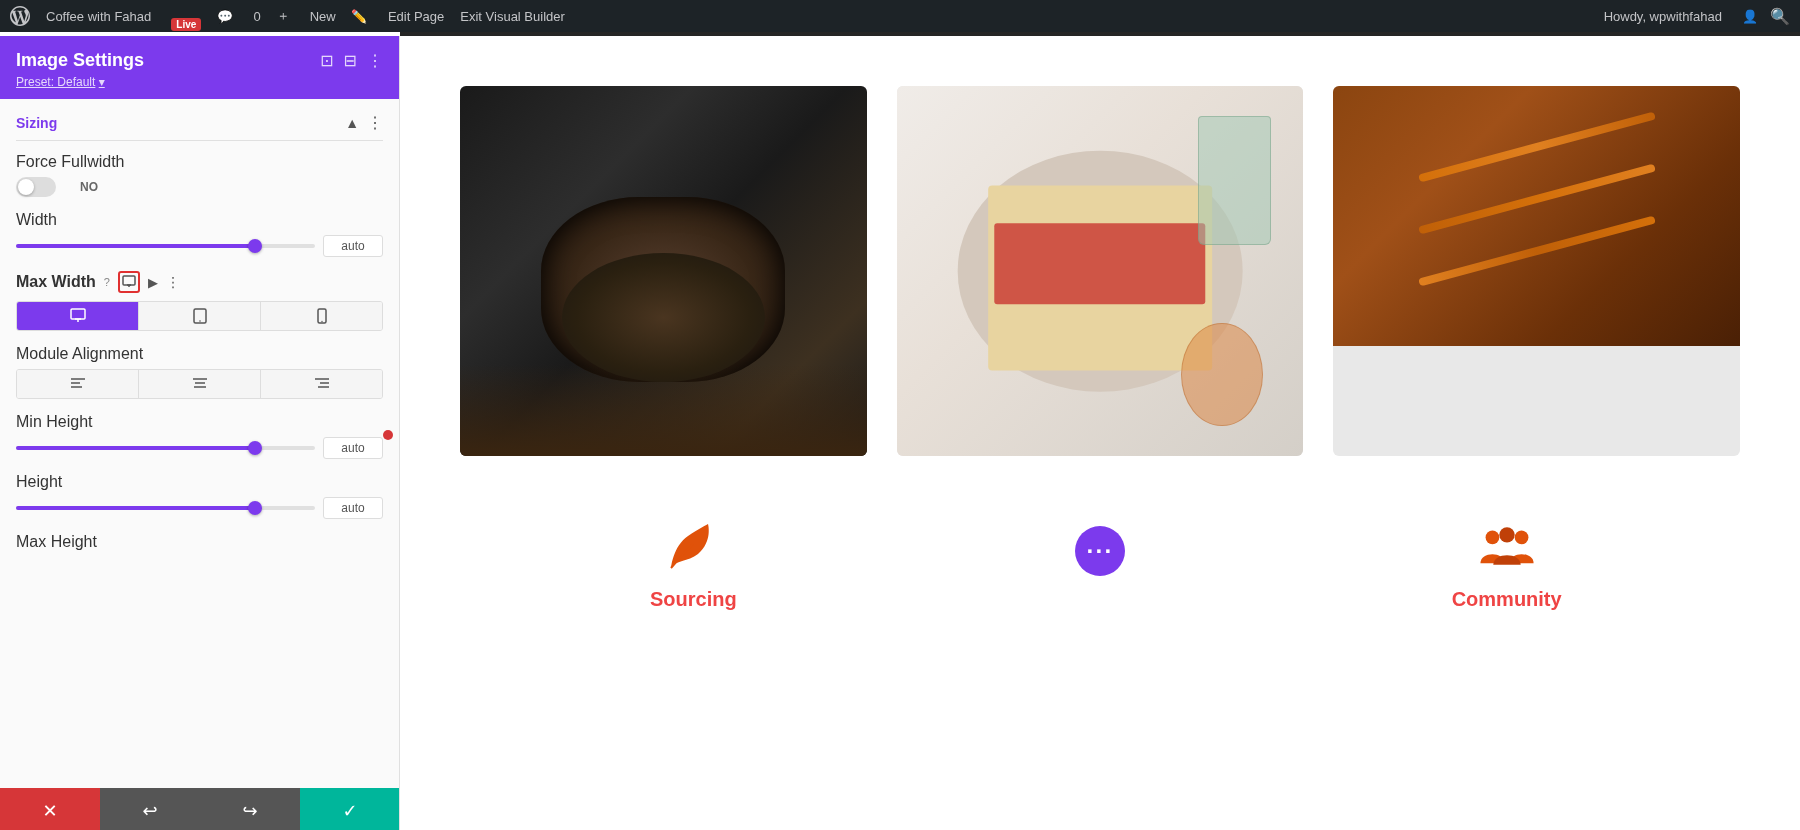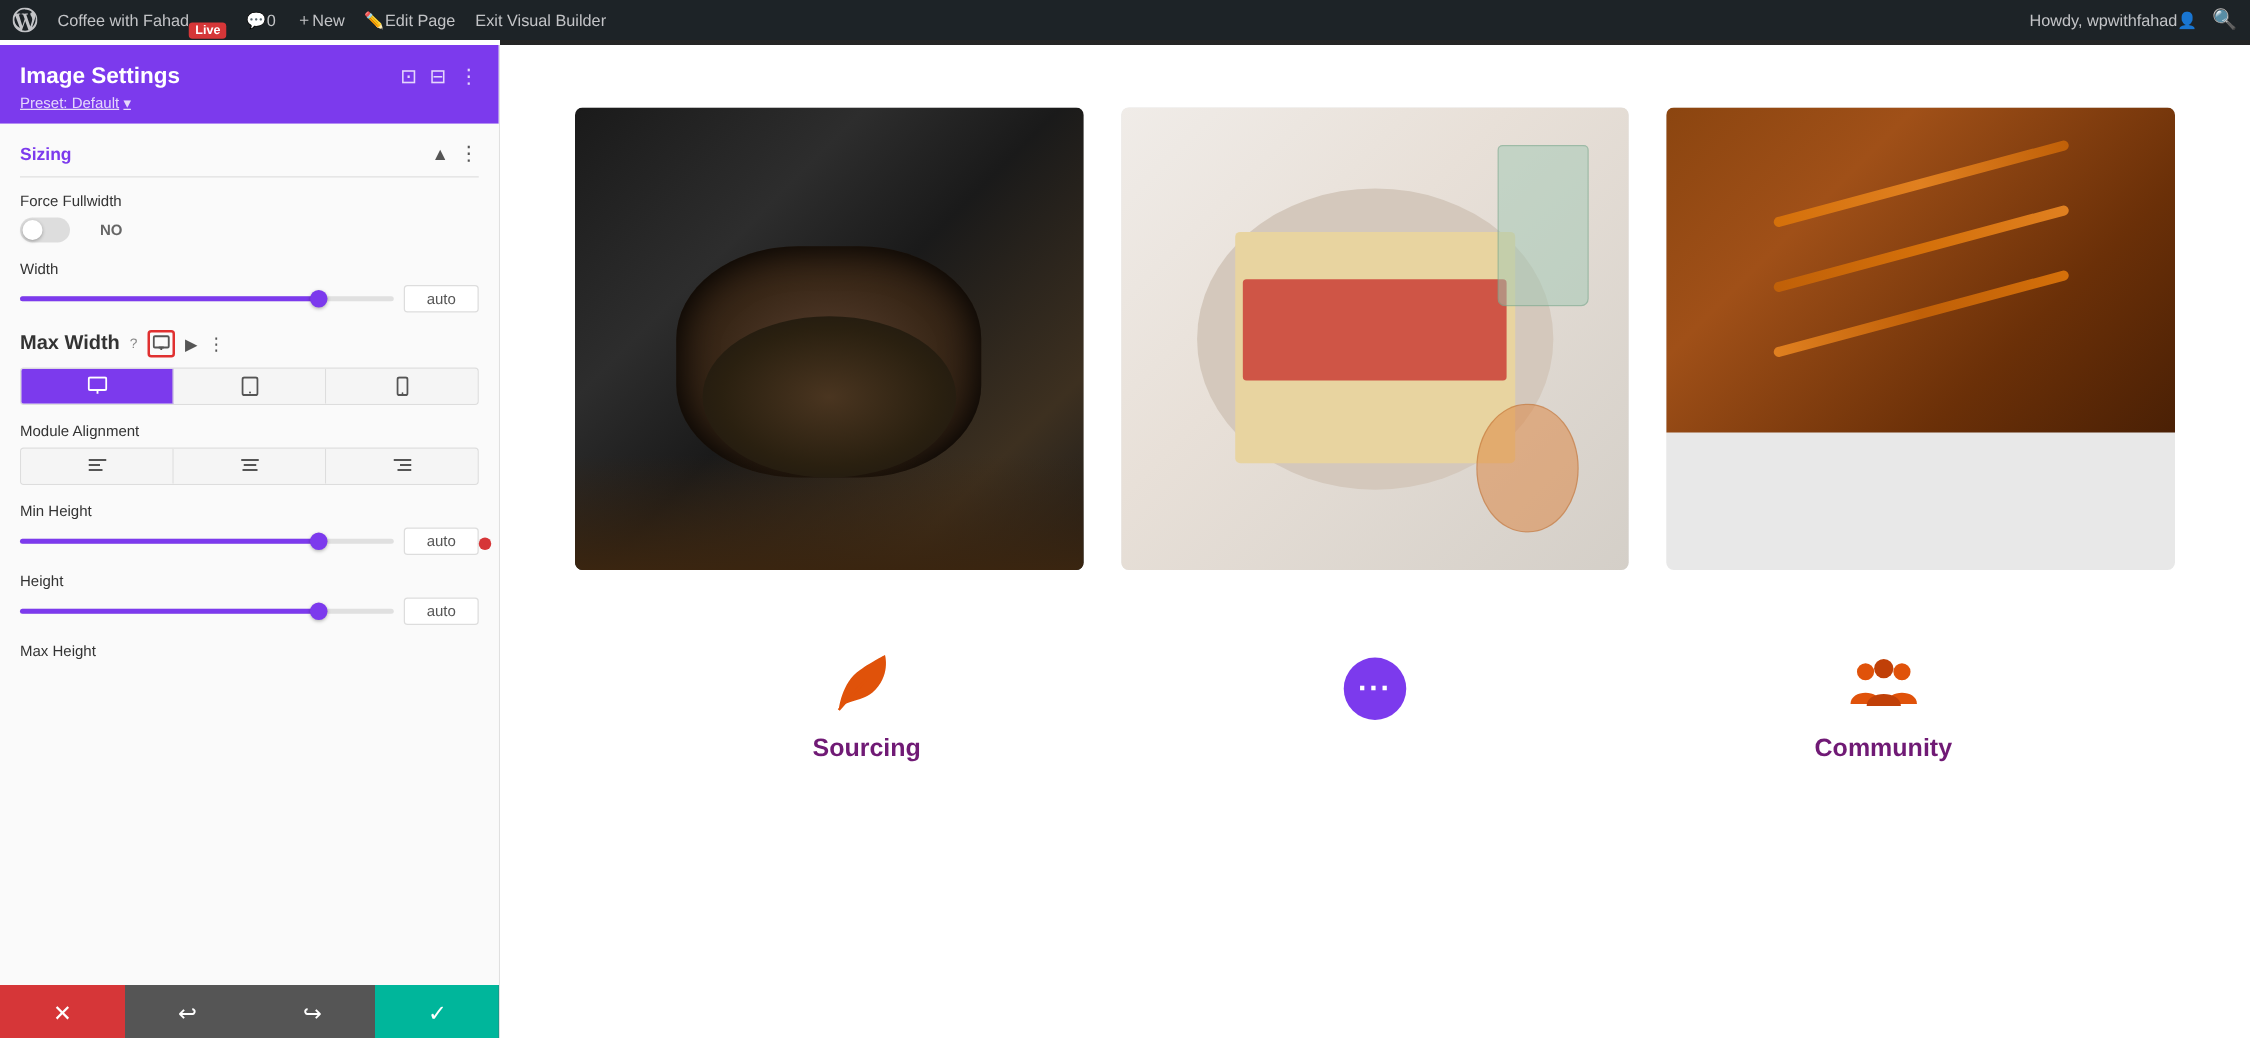--- a/index.html
+++ b/index.html
@@ -15,21 +15,21 @@
       gap: 16px;
       position: fixed;
       top: 0; left: 0; right: 0;
       z-index: 9999;
     }
     .admin-bar-item {
       color: #c3c4c7;
       font-size: 13px;
       display: flex;
       align-items: center;
-      gap: 0;
+      gap: 20px;
       cursor: pointer;
       white-space: nowrap;
     }
     .admin-bar-wp-icon {
       width: 20px; height: 20px;
       fill: #c3c4c7;
     }
     .live-badge {
       background: #d63638;
       color: #fff;
@@ -164,21 +164,21 @@
       cursor: pointer;
       color: #555;
       font-size: 16px;
     }
 
     
     .field-row {
       margin-bottom: 14px;
     }
     .field-label {
-      font-size: 12px;
+      font-size: 16px;
       color: #333;
       margin-bottom: 6px;
       font-weight: 500;
       display: flex;
       align-items: center;
       gap: 6px;
     }
     .field-help {
       color: #888;
       font-size: 11px;
@@ -449,21 +449,21 @@
       color: #fff;
       font-size: 22px;
     }
     .icon-svg-orange {
       width: 60px;
       height: 60px;
     }
     .icon-label {
       font-size: 20px;
       font-weight: 700;
-      color: #701a75;
+      color: #ef4444;
     }
 
     
     .red-dot {
       width: 10px;
       height: 10px;
       background: #d63638;
       border-radius: 50%;
       position: absolute;
       right: 3px;

